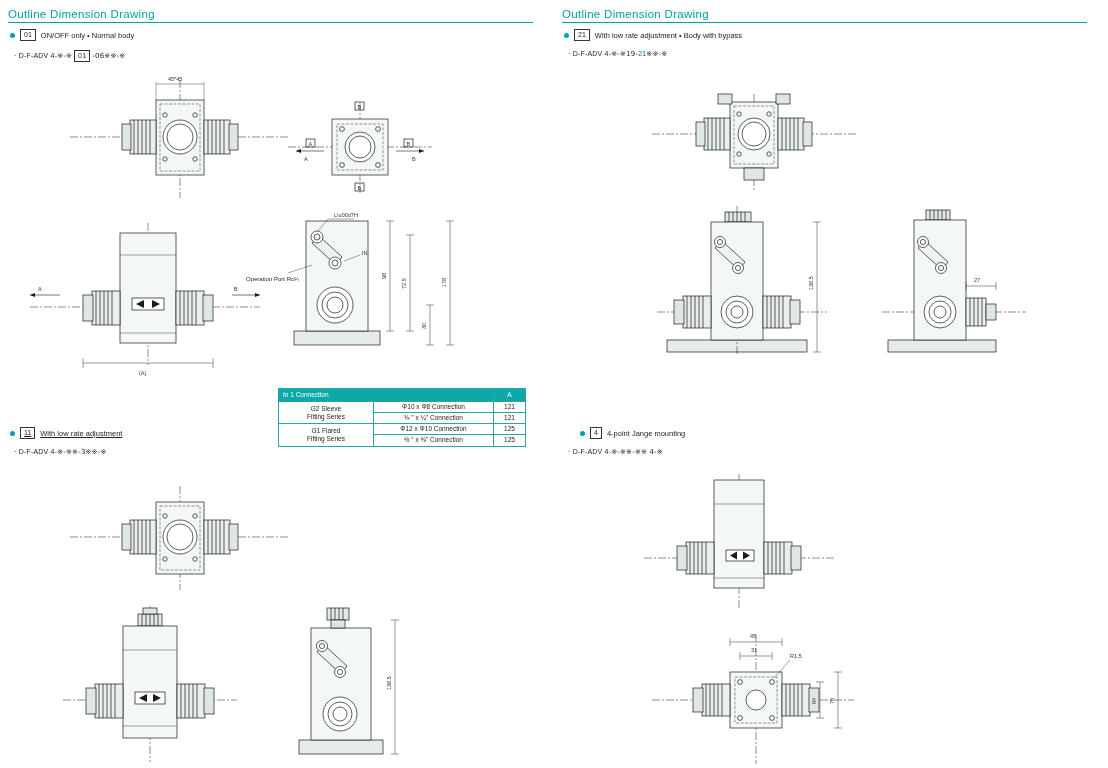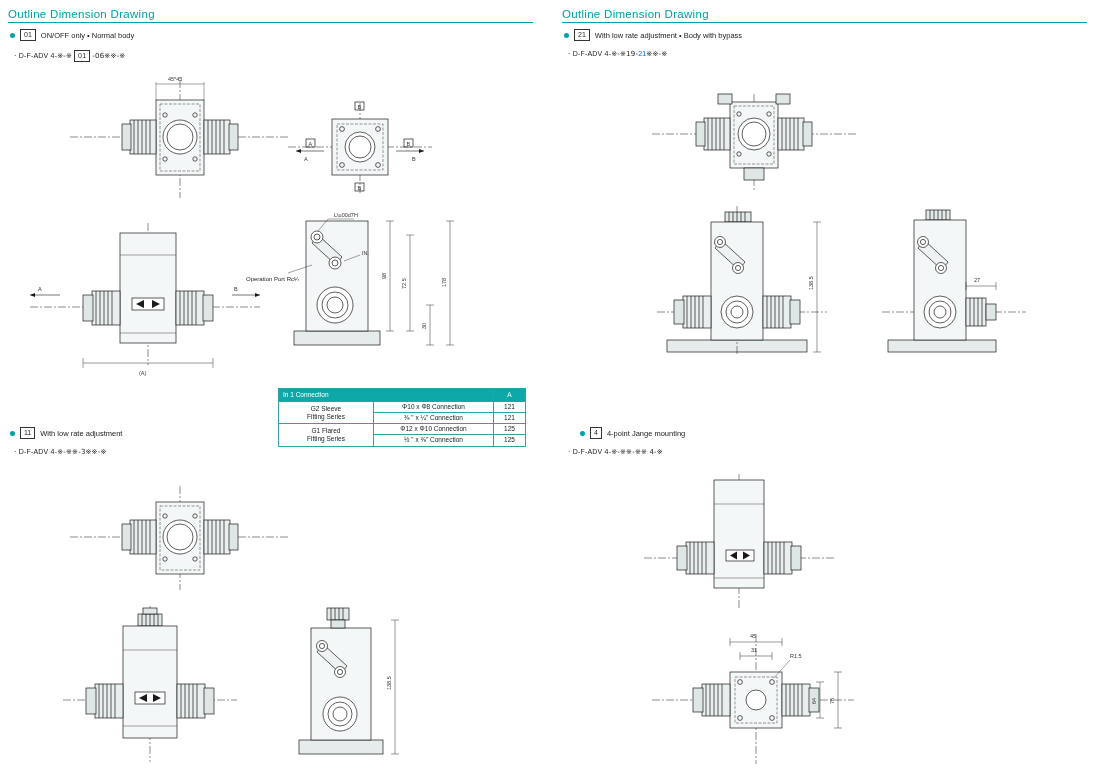--- a/index.html
+++ b/index.html
@@ -307,21 +307,21 @@
           <td class="desc">Φ12 x Φ10 Connection</td>
           <td class="val">125</td>
         </tr>
         <tr>
           <td class="desc">½ " x ⅜" Connection</td>
           <td class="val">125</td>
         </tr>
       </tbody>
     </table>
 
-    <div class="bullet-row" style="top:427px; left:10px;">
+    <div class="bullet-row" style="top:427px; left:10px;text-decoration:underline;">
       <span class="dot"></span>
       <span class="boxnum">11</span>
       <span>With low rate adjustment</span>
     </div>
     <div class="model-row" style="top:448px; left:14px;">
       <span>· D-F-ADV 4-</span><span class="sq">※-※※-3※※-※</span>
     </div>
 
     <div class="draw" style="top:480px; left:60px;">
       <svg width="240" height="115" viewBox="0 0 240 115">

